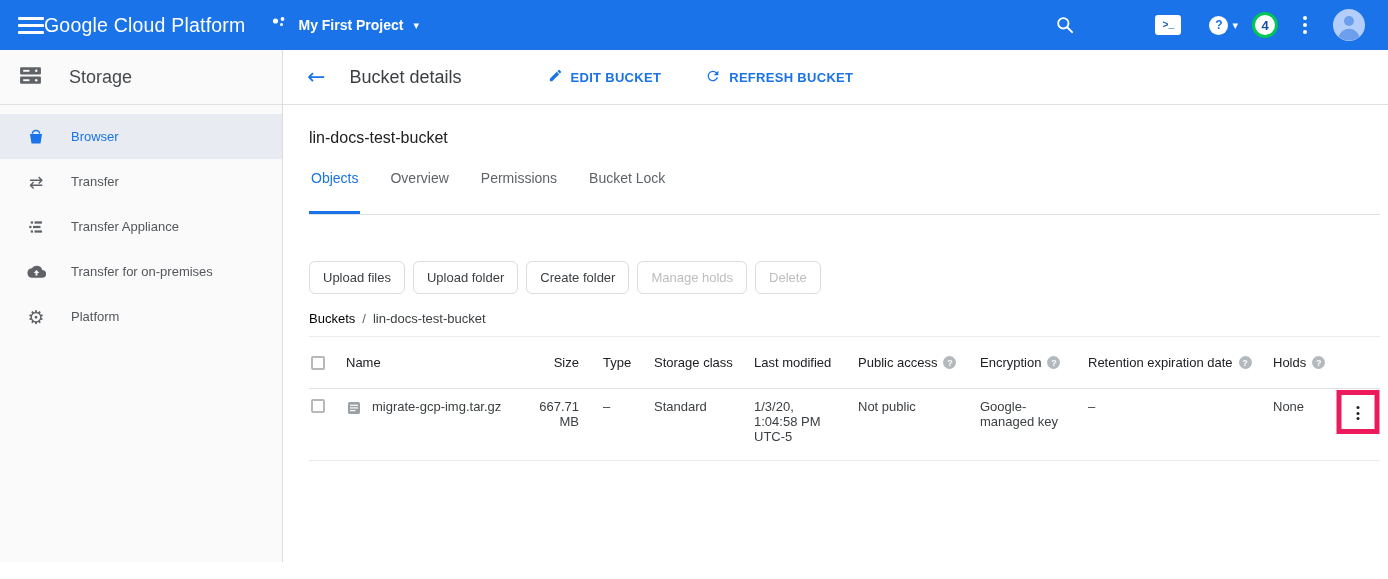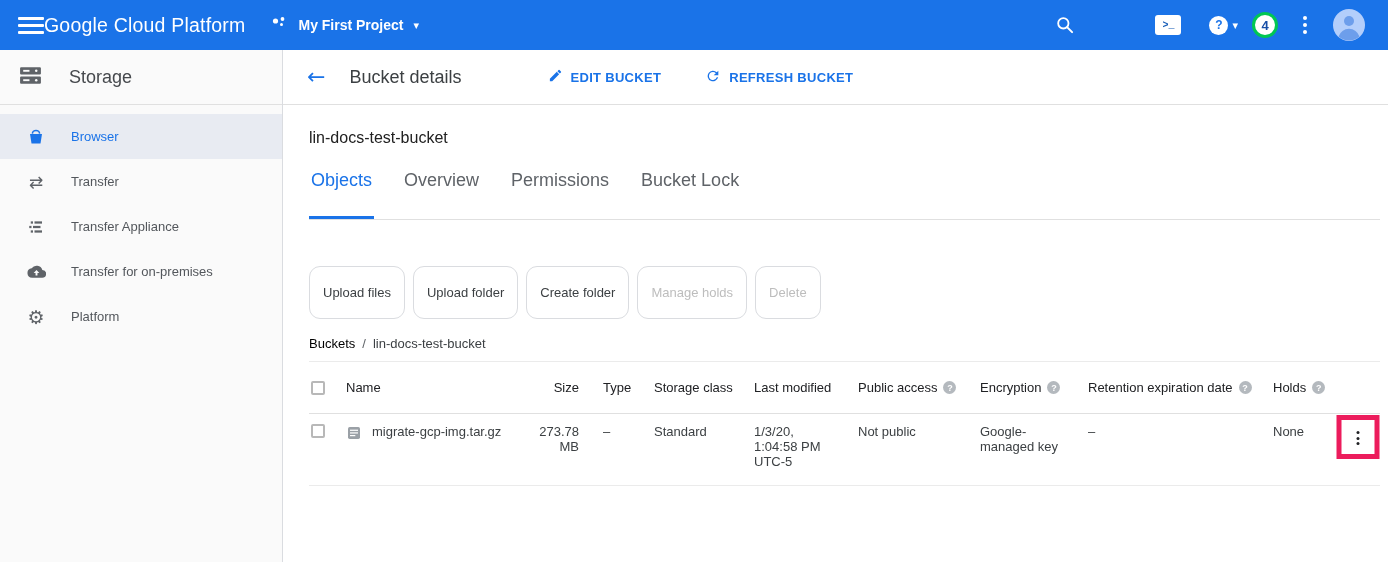--- a/index.html
+++ b/index.html
@@ -47,25 +47,25 @@
   .back { color:#1a73e8; font-size:22px; line-height:1; cursor:pointer; }
   .page-title { font-size:18px; color:#3c4043; margin-left:24px; }
   .hdr-btn { display:flex; align-items:center; gap:8px; color:#1a73e8; font-size:13px; font-weight:bold;
     letter-spacing:.3px; cursor:pointer; white-space:nowrap; }
   .hdr-btn.edit { margin-left:86px; }
   .hdr-btn.refresh { margin-left:44px; }
 
   .content { padding:0 8px 0 26px; }
   .bucket-name { font-size:16px; color:#212121; margin-top:24px; }
   .tabs { display:flex; gap:28px; margin-top:17px; border-bottom:1px solid #e0e0e0; }
-  .tab { font-size:18px; color:#5f6368; padding:6px 2px 28px; cursor:pointer; }
+  .tab { font-size:14px; color:#5f6368; padding:6px 2px 28px; cursor:pointer; }
   .tab.active { color:#1a73e8; padding-bottom:9px; border-bottom:3px solid #1a73e8; }
 
   .toolbar { margin-top:46px; display:flex; gap:8px; }
-  .btn { border:1px solid #dadce0; background:#fff; border-radius:11px; padding:18px 13px;
+  .btn { border:1px solid #dadce0; background:#fff; border-radius:6px; padding:8px 13px;
     font-size:13px; color:#3c4043; cursor:pointer; white-space:nowrap; }
   .btn.disabled { color:#bdbdbd; cursor:default; }
 
   .filter { margin-top:14px; width:703px; height:28px; border:1px solid #d4d4d4; border-radius:2px;
     display:flex; align-items:center; padding-left:8px; gap:7px; background:#fff; }
   .filter input { border:none; outline:none; flex:1; font-size:13px; color:#333; background:transparent;
     font-family:inherit; }
   .filter input::placeholder { color:#80868b; }
 
   .breadcrumb { margin-top:17px; font-size:13px; display:flex; gap:7px; }
@@ -293,21 +293,21 @@
             <span class="file-ico">
               <svg width="16" height="16" viewBox="0 0 24 24">
                   <rect x="3" y="3" width="18" height="18" rx="2.5" fill="#9aa0a6"></rect>
                   <rect x="6" y="7" width="12" height="1.8" fill="#fff"></rect>
                   <rect x="6" y="11" width="12" height="1.8" fill="#fff"></rect>
                   <rect x="6" y="15" width="8" height="1.8" fill="#fff"></rect>
                 </svg>
             </span>
             <span>migrate-gcp-img.tar.gz</span>
           </div>
-          <div class="c-size">273.78 MB</div>
+          <div class="c-size">667.71 MB</div>
           <div class="c-type">–</div>
           <div class="c-storage">Standard</div>
           <div class="c-lastmod">1/3/20,
 1:04:58 PM
 UTC-5</div>
           <div class="c-public">Not public</div>
           <div class="c-encrypt">Google-managed key</div>
           <div class="c-retention">–</div>
           <div class="c-holds">None</div>
           <div class="c-actions">

